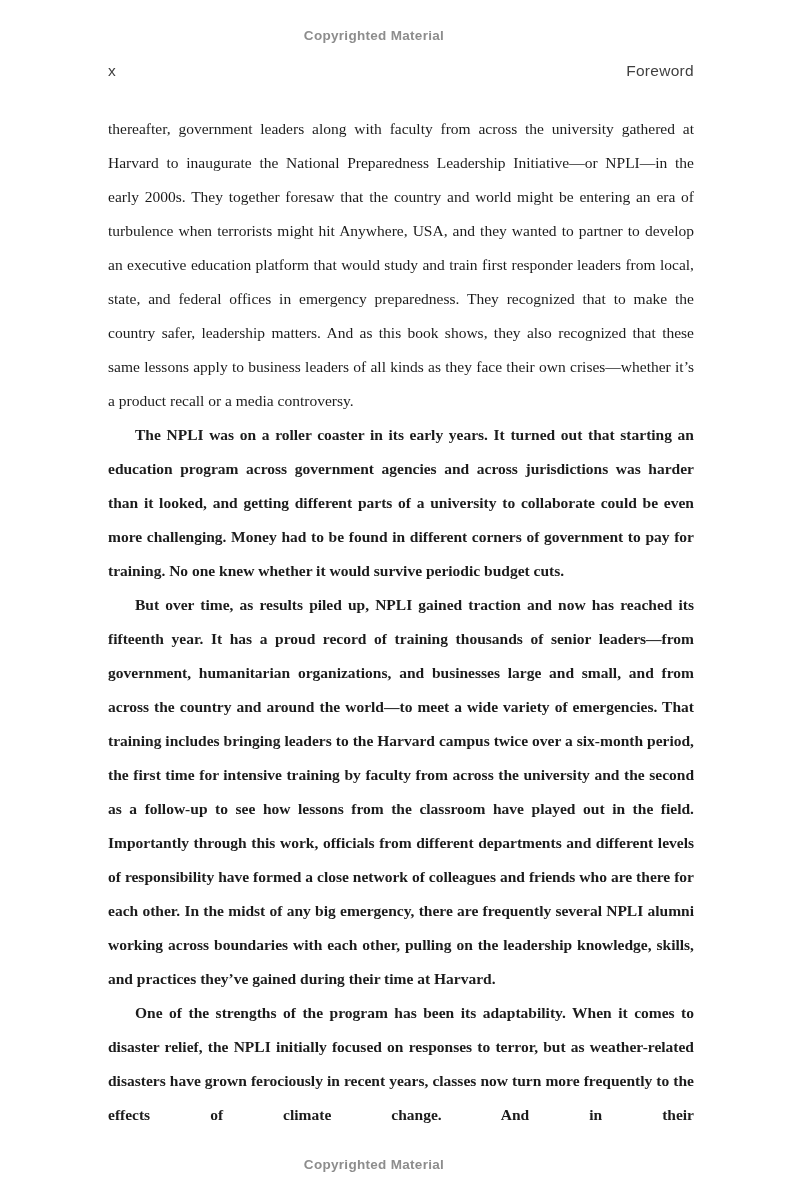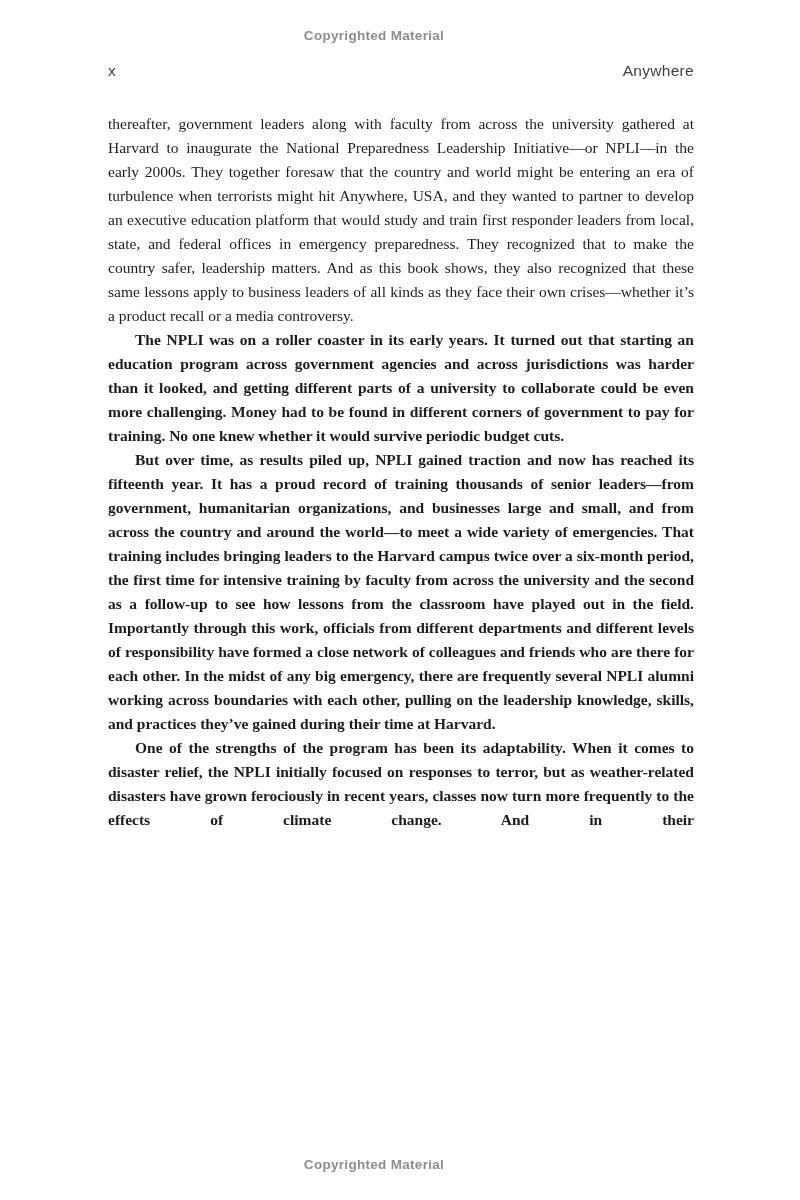--- a/index.html
+++ b/index.html
@@ -43,38 +43,38 @@
     font-size: 15.5px;
     letter-spacing: 0.3px;
     color: var(--running-head-text, #3f3f3f);
   }
   .text-block {
     position: absolute;
     top: 112px;
     left: 108px;
     width: 586px;
     font-size: 15.5px;
-    line-height: 24px;
+    line-height: 34px;
     color: var(--body-text, #1c1c1c);
     text-align: justify;
   }
   .text-block p { margin: 0; text-align: justify; }
   .text-block p.indent { text-indent: 27px; font-weight: bold; }
   .text-block p.justify-last { text-align-last: justify; }
 </style>
 </head>
 <body>
 
 <div class="page">
 
   <div class="copyright-notice top">Copyrighted Material</div>
 
   <div class="running-head">
     <span>x</span>
-    <span>Anywhere</span>
+    <span>Foreword</span>
   </div>
 
   <div class="text-block" id="text-block">
       <p class="">thereafter, government leaders along with faculty from across the university gathered at Harvard to inaugurate the National Preparedness Leadership Initiative—or NPLI—in the early 2000s. They together foresaw that the country and world might be entering an era of turbulence when terrorists might hit Anywhere, USA, and they wanted to partner to develop an executive education platform that would study and train first responder leaders from local, state, and federal offices in emergency preparedness. They recognized that to make the country safer, leadership matters. And as this book shows, they also recognized that these same lessons apply to business leaders of all kinds as they face their own crises—whether it’s a product recall or a media controversy.</p>
       <p class="indent">The NPLI was on a roller coaster in its early years. It turned out that starting an education program across government agencies and across jurisdictions was harder than it looked, and getting different parts of a university to collaborate could be even more challenging. Money had to be found in different corners of government to pay for training. No one knew whether it would survive periodic budget cuts.</p>
       <p class="indent">But over time, as results piled up, NPLI gained traction and now has reached its fifteenth year. It has a proud record of training thousands of senior leaders—from government, humanitarian organizations, and businesses large and small, and from across the country and around the world—to meet a wide variety of emergencies. That training includes bringing leaders to the Harvard campus twice over a six-month period, the first time for intensive training by faculty from across the university and the second as a follow-up to see how lessons from the classroom have played out in the field. Importantly through this work, officials from different departments and different levels of responsibility have formed a close network of colleagues and friends who are there for each other. In the midst of any big emergency, there are frequently several NPLI alumni working across boundaries with each other, pulling on the leadership knowledge, skills, and practices they’ve gained during their time at Harvard.</p>
       <p class="indent justify-last">One of the strengths of the program has been its adaptability. When it comes to disaster relief, the NPLI initially focused on responses to terror, but as weather-related disasters have grown ferociously in recent years, classes now turn more frequently to the effects of climate change. And in their</p>
     </div>
 
   <div class="copyright-notice bottom">Copyrighted Material</div>

